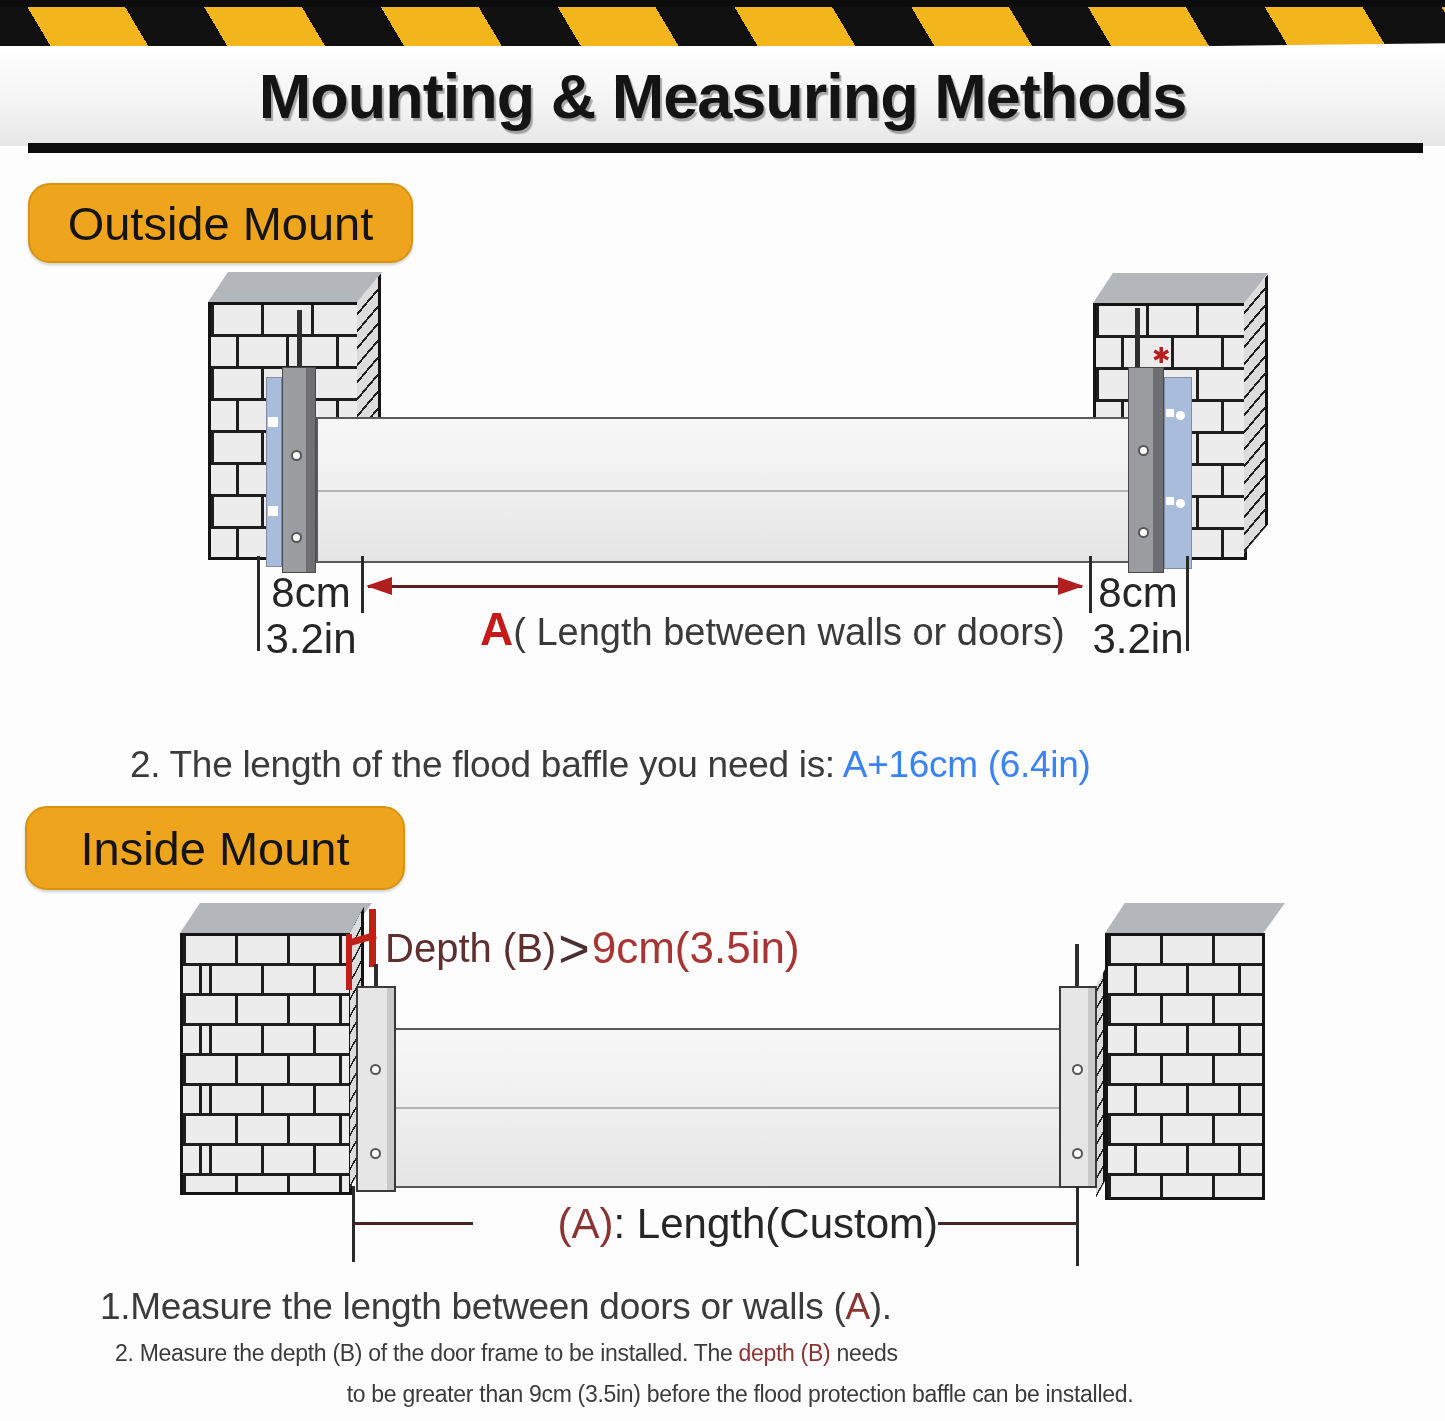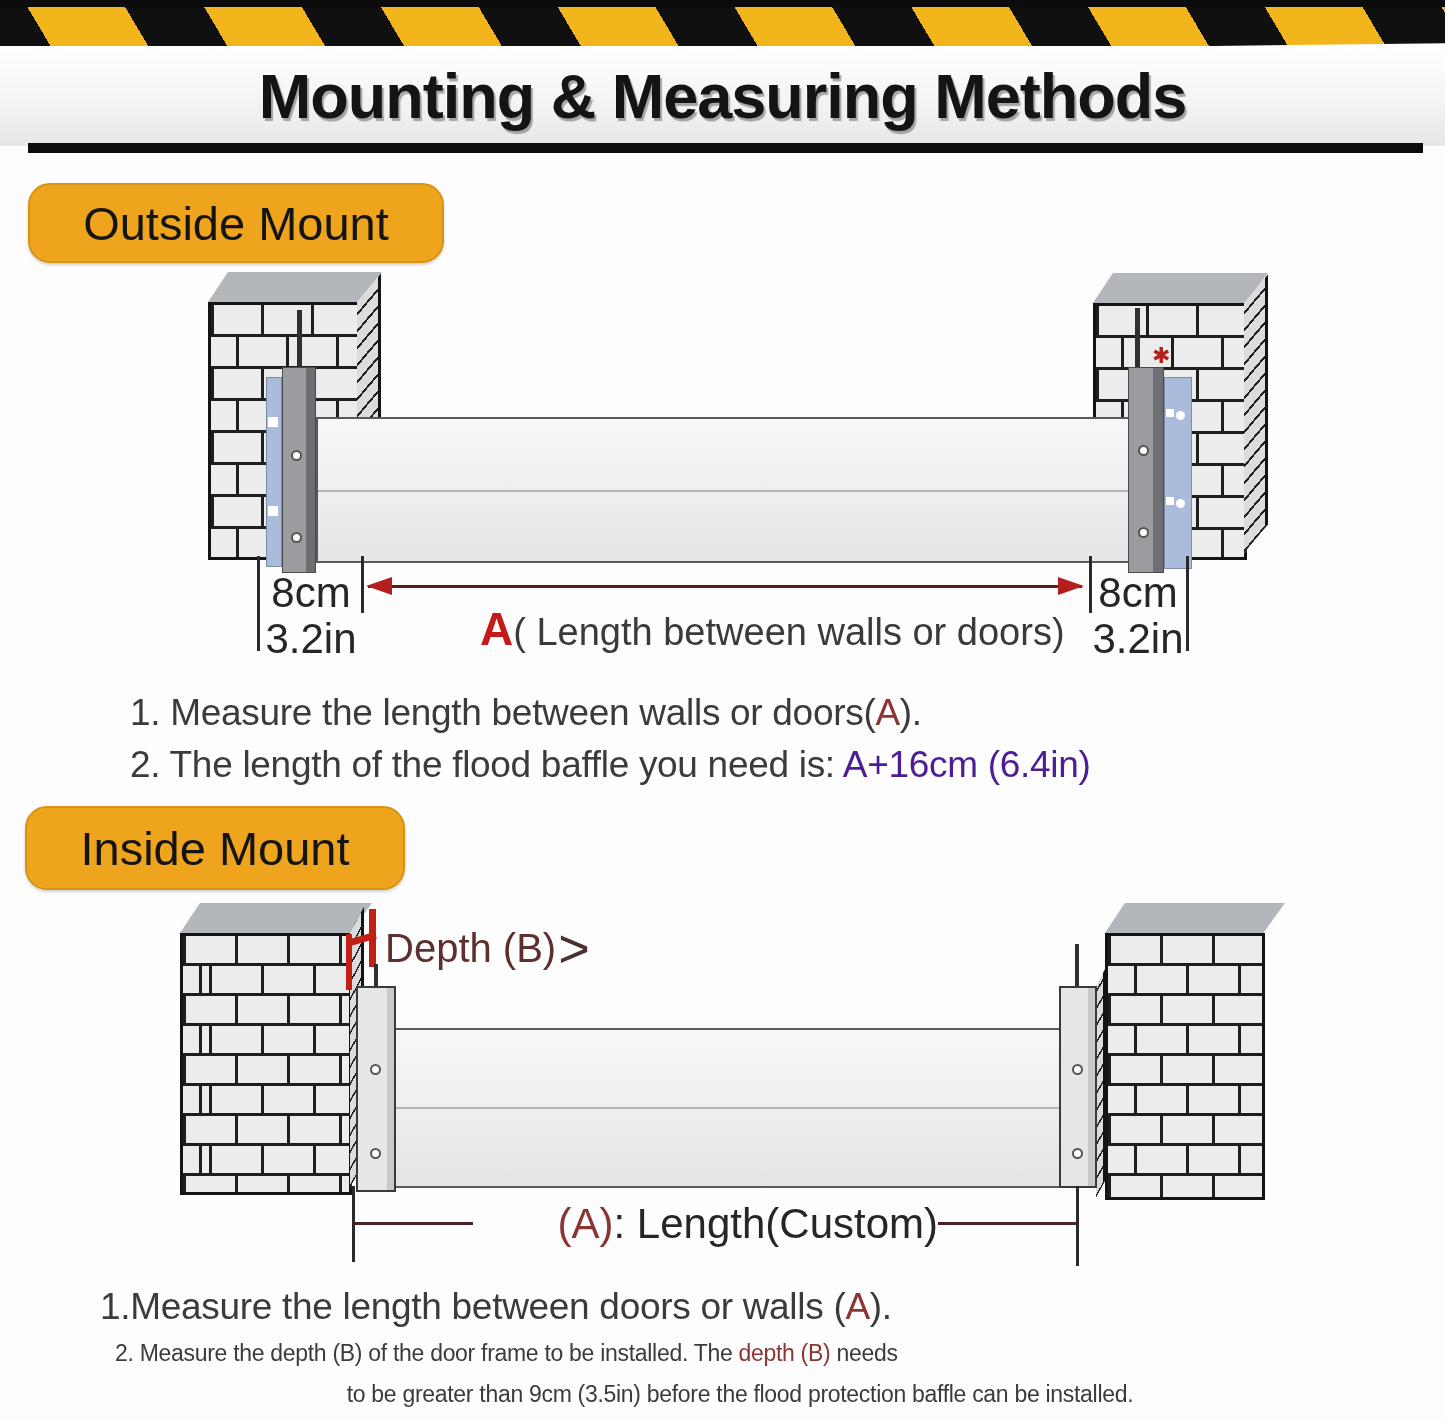--- a/index.html
+++ b/index.html
@@ -52,41 +52,41 @@
   .ah-right{border-left:26px solid #b21f1f;}
   .dim-text{font-size:42px;color:#262626;line-height:1.0;}
   .a-label{font-size:38px;color:#3a3a3a;white-space:nowrap;margin-top:40px;}
   .a-red{font-size:46px;font-weight:bold;color:#c41a1a;}
   .marker-red{color:#b51f1f;font-size:22px;}
 
   
   .step{font-size:37px;color:#3b3b3b;white-space:nowrap;letter-spacing:-0.3px;}
   .step-sm{font-size:23px;}
   .red-soft{color:#8a3434;}
-  .red-val{color:#4c1d95;margin-top:33px;}
+  .red-val{color:#3b82f6;margin-top:33px;}
 
   
   .depth-label{font-size:40px;color:#5f2f2f;white-space:nowrap;display:flex;align-items:center;}
   .depth-gt{font-size:54px;color:#4a3030;margin:0 2px;}
   .depth-val{color:#a83434;font-size:44px;}
   .len-label{font-size:42px;color:#262626;white-space:nowrap;}
 </style>
 </head>
 <body>
 
 <div id="canvas">
 
   <div class="abs hazard-band"></div>
   <div class="abs top-black"></div>
   <div class="abs title-band">
     <span class="title-text">Mounting &amp; Measuring Methods</span>
   </div>
   <div class="abs title-underbar"></div>
 
-  <div class="abs badge" style="left:28px;top:183px;width:416px;height:80px;">
+  <div class="abs badge" style="left:28px;top:183px;width:385px;height:80px;">
     <span>Outside Mount</span>
   </div>
 
   <div class="abs" style="left:0;top:265px;width:1445px;height:420px;">
 
     <div class="abs topface" style="left:208px;top:7px;width:174px;height:30px;
          clip-path:polygon(0% 100%,11.5% 0%,100% 0%,86% 100%);"></div>
     <div class="abs bricks" style="left:208px;top:37px;width:152px;height:258px;">
         <div class="brick-row" style="height: 29px; background-image: repeating-linear-gradient(90deg, rgb(30, 30, 30) 0px, rgb(30, 30, 30) 3px, rgb(236, 236, 236) 3px, rgb(236, 236, 236) 50px); background-position-x: 0px;"></div>
         <div class="brick-row" style="height: 29px; background-image: repeating-linear-gradient(90deg, rgb(30, 30, 30) 0px, rgb(30, 30, 30) 3px, rgb(236, 236, 236) 3px, rgb(236, 236, 236) 50px); background-position-x: 25px;"></div>
@@ -155,23 +155,20 @@
 
     <div class="abs dim-line" style="left:368px;top:320px;width:714px;"></div>
     <div class="abs arrow-head ah-left" style="left:366px;top:312px;"></div>
     <div class="abs arrow-head ah-right" style="left:1058px;top:312px;"></div>
 
     <div class="abs" style="left:480px;top:337px;width:620px;white-space:nowrap;">
       <span class="a-red">A</span><span class="a-label">( Length between walls or doors)</span>
     </div>
   </div>
 
-  <div class="abs step" style="left:130px;top:692px;">
-    <span>1. Measure the length between walls or doors(</span><span class="red-soft">A</span><span>).</span>
-  </div>
   <div class="abs step" style="left:130px;top:744px;">
     <span>2. The length of the flood baffle you need is: </span><span class="red-val">A+16cm (6.4in)</span>
   </div>
 
   <div class="abs badge" style="left:25px;top:806px;width:380px;height:84px;">
     <span>Inside Mount</span>
   </div>
 
   <div class="abs" style="left:0;top:895px;width:1445px;height:385px;">
 
@@ -193,20 +190,21 @@
 
     <div class="abs redbar" style="left:346px;top:39px;width:6px;height:56px;"></div>
     <div class="abs redbar" style="left:369px;top:14px;width:7px;height:58px;"></div>
     <div class="abs redbar" style="left:347px;top:45px;width:30px;height:7px;
          transform:rotate(-16deg);transform-origin:left center;"></div>
     <div class="abs anchor" style="left:374px;top:69px;width:4px;height:27px;"></div>
 
     <div class="abs depth-label" style="left:385px;top:22px;">
       <span>Depth (B) </span>
       <span class="depth-gt">&gt;</span>
+      <span class="depth-val">9cm(3.5in)</span>
     </div>
 
     <div class="abs topface" style="left:1105px;top:8px;width:180px;height:30px;
          clip-path:polygon(0% 100%,11% 0%,100% 0%,88% 100%);"></div>
     <div class="abs bricks" style="left:1105px;top:38px;width:160px;height:267px;">
         <div class="brick-row" style="height: 27px; background-image: repeating-linear-gradient(90deg, rgb(30, 30, 30) 0px, rgb(30, 30, 30) 3px, rgb(236, 236, 236) 3px, rgb(236, 236, 236) 52px); background-position-x: 0px;"></div>
         <div class="brick-row" style="height: 27px; background-image: repeating-linear-gradient(90deg, rgb(30, 30, 30) 0px, rgb(30, 30, 30) 3px, rgb(236, 236, 236) 3px, rgb(236, 236, 236) 52px); background-position-x: 26px;"></div>
         <div class="brick-row" style="height: 27px; background-image: repeating-linear-gradient(90deg, rgb(30, 30, 30) 0px, rgb(30, 30, 30) 3px, rgb(236, 236, 236) 3px, rgb(236, 236, 236) 52px); background-position-x: 0px;"></div>
         <div class="brick-row" style="height: 27px; background-image: repeating-linear-gradient(90deg, rgb(30, 30, 30) 0px, rgb(30, 30, 30) 3px, rgb(236, 236, 236) 3px, rgb(236, 236, 236) 52px); background-position-x: 26px;"></div>
         <div class="brick-row" style="height: 27px; background-image: repeating-linear-gradient(90deg, rgb(30, 30, 30) 0px, rgb(30, 30, 30) 3px, rgb(236, 236, 236) 3px, rgb(236, 236, 236) 52px); background-position-x: 0px;"></div>

